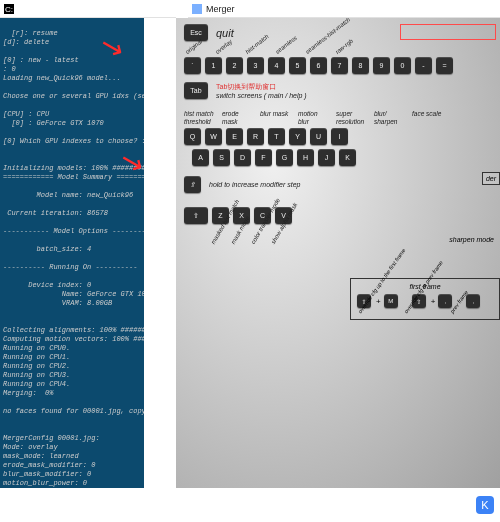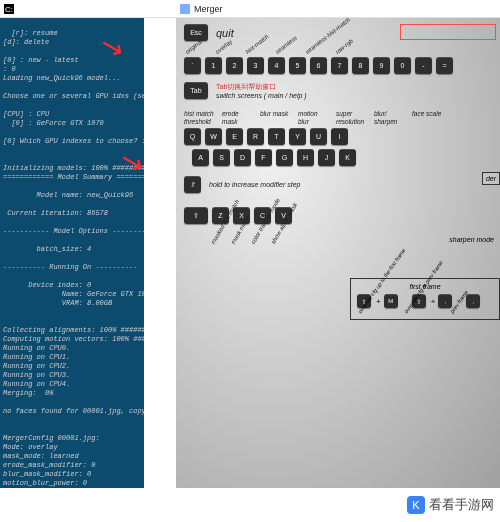--- a/index.html
+++ b/index.html
@@ -16,21 +16,21 @@
     height: 18px;
     display: flex;
     align-items: center;
     font-size: 9px;
     border-bottom: 1px solid #e1e1e1;
     background: #fff;
     padding-left: 4px;
     color: #222;
   }
   .win-title.cmd { width: 176px; position: absolute; left: 0; top: 0; }
-  .win-title.merger { position: absolute; left: 176px; top: 0; right: 0; }
+  .win-title.merger { position: absolute; left: 188px; top: 0; right: 0; }
   .win-title .ico { display: inline-flex; margin-right: 4px; }
   .console {
     position: absolute;
     left: 0; top: 18px;
     width: 144px;
     bottom: 34px;
     background: #0c4a6e;
     color: #ccc;
     font-family: Consolas, "Courier New", monospace;
     font-size: 7px;
@@ -420,14 +420,13 @@
       <span>override cfg
 to prev frame</span>
       <span>prev frame</span>
     </div>
   </div>
 
 </div>
 
 <div class="watermark">
   <span class="wm-ico">K</span>
-  <span>看看手游网</span>
 </div>
 
 </body></html>

